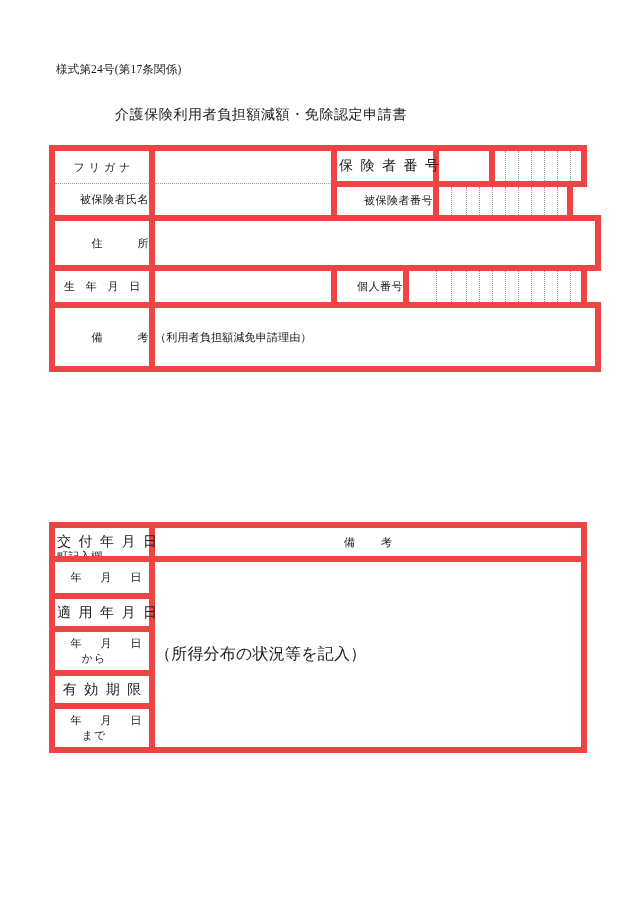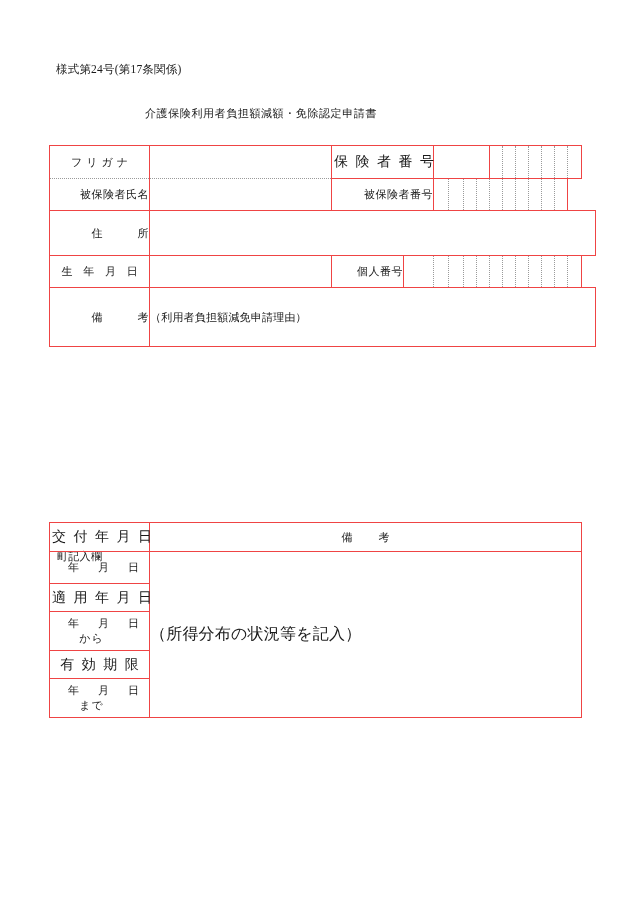--- a/index.html
+++ b/index.html
@@ -32,34 +32,34 @@
     font-size: 11.5px;
     letter-spacing: 0.2px;
     white-space: nowrap;
   }
   .doc-title {
     position: absolute;
     left: 0;
     top: 106px;
     width: 522px;
     text-align: center;
-    font-size: 11px;
+    font-size: 14px;
     letter-spacing: 0.6px;
     white-space: nowrap;
   }
 
   
   .tbl {
     position: absolute;
     border-collapse: collapse;
     table-layout: fixed;
     font-size: 11px;
   }
   .tbl td {
-    border: 1px solid #ef4444;
+    border: 6px solid #ef4444;
     padding: 0;
     vertical-align: middle;
   }
   .dotted-b { border-bottom: 1px dotted #9a9a9a !important; }
   .dotted-t { border-top: 1px dotted #9a9a9a !important; }
   .dotted-l { border-left: 1px dotted #9a9a9a !important; }
   .dotted-r { border-right: 1px dotted #9a9a9a !important; }
 
   .lbl {
     text-align: center;

